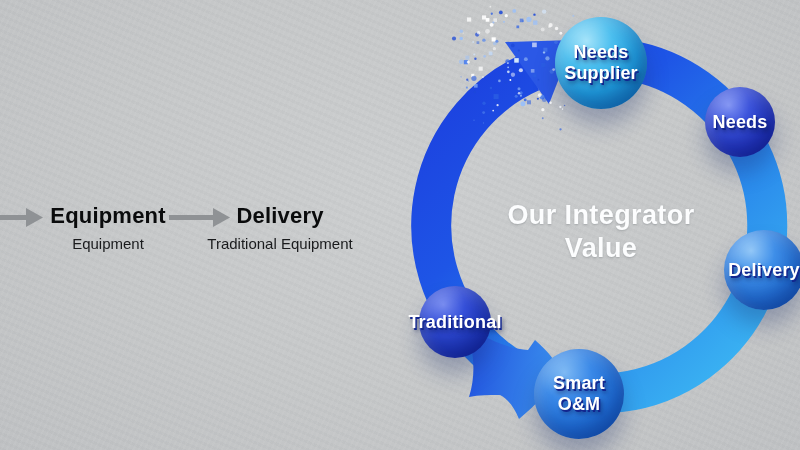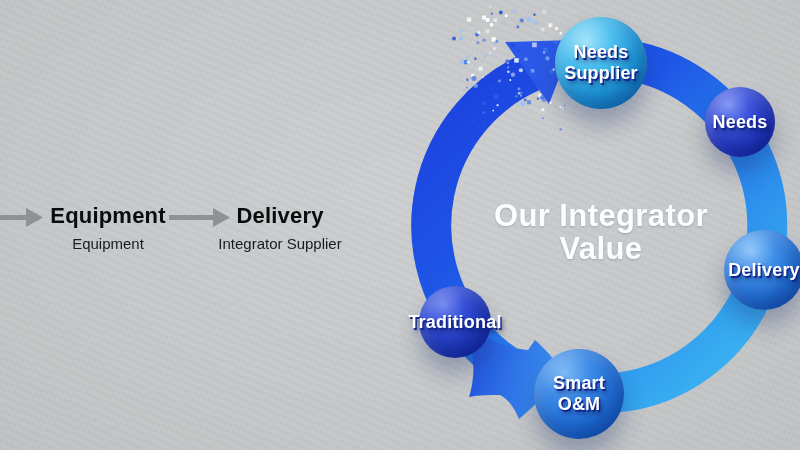--- a/index.html
+++ b/index.html
@@ -51,21 +51,21 @@
     background:radial-gradient(circle at 34% 26%, #90c6f7 0%, #3f8fe9 30%, #2270d4 62%, #0f4fae 94%);}
   #sphere-smart{left:534px;top:349px;width:90px;height:90px;
     background:radial-gradient(circle at 34% 26%, #7db9f4 0%, #3a89e8 30%, #1f6fd6 62%, #0e51b2 94%);}
   #sphere-optimization{left:419px;top:286px;width:72px;height:72px;
     background:radial-gradient(circle at 34% 26%, #7287ef 0%, #3550da 30%, #1f38bc 62%, #0e1d94 94%);}
   #sphere-integration{left:392px;top:134px;width:76px;height:76px;
     background:radial-gradient(circle at 34% 26%, #7189f0 0%, #3355de 30%, #1f3fc4 62%, #0e229c 94%);}
 
   #center-title{
     position:absolute;left:449px;top:199px;width:304px;z-index:2;
-    text-align:center;color:#fcfdfe;font-weight:700;font-size:31px;line-height:33px;
+    text-align:center;color:#fcfdfe;font-weight:700;font-size:27px;line-height:33px;
     letter-spacing:.4px;white-space:pre-line;
     text-shadow:0 1px 2px rgba(95,100,105,.35);
   }
 </style>
 </head>
 <body>
 
 <div id="stage">
 
   <svg id="garrow-1" class="garrow" width="44" height="21" viewBox="0 0 44 21">
@@ -78,21 +78,21 @@
     <div class="s">Equipment</div>
   </div>
 
   <svg id="garrow-2" class="garrow" width="64" height="21" viewBox="0 0 64 21">
     <rect x="2" y="8" width="44" height="5" fill="#8f9295"></rect>
     <polygon points="46,1 46,20 63,10.5" fill="#8f9295"></polygon>
   </svg>
 
   <div class="flow-step" id="flow-step-2">
     <div class="t">Delivery</div>
-    <div class="s">Integrator Supplier</div>
+    <div class="s">Traditional Equipment</div>
   </div>
 
   <svg id="cycle-svg" width="800" height="450" viewBox="0 0 800 450">
     <defs>
       <linearGradient id="ringGrad" gradientUnits="userSpaceOnUse" x1="760" y1="420" x2="440" y2="80">
         <stop offset="0" stop-color="#41c4f5"></stop>
         <stop offset="0.38" stop-color="#2b8cec"></stop>
         <stop offset="0.70" stop-color="#1e55e6"></stop>
         <stop offset="1" stop-color="#1c40df"></stop>
       </linearGradient>

